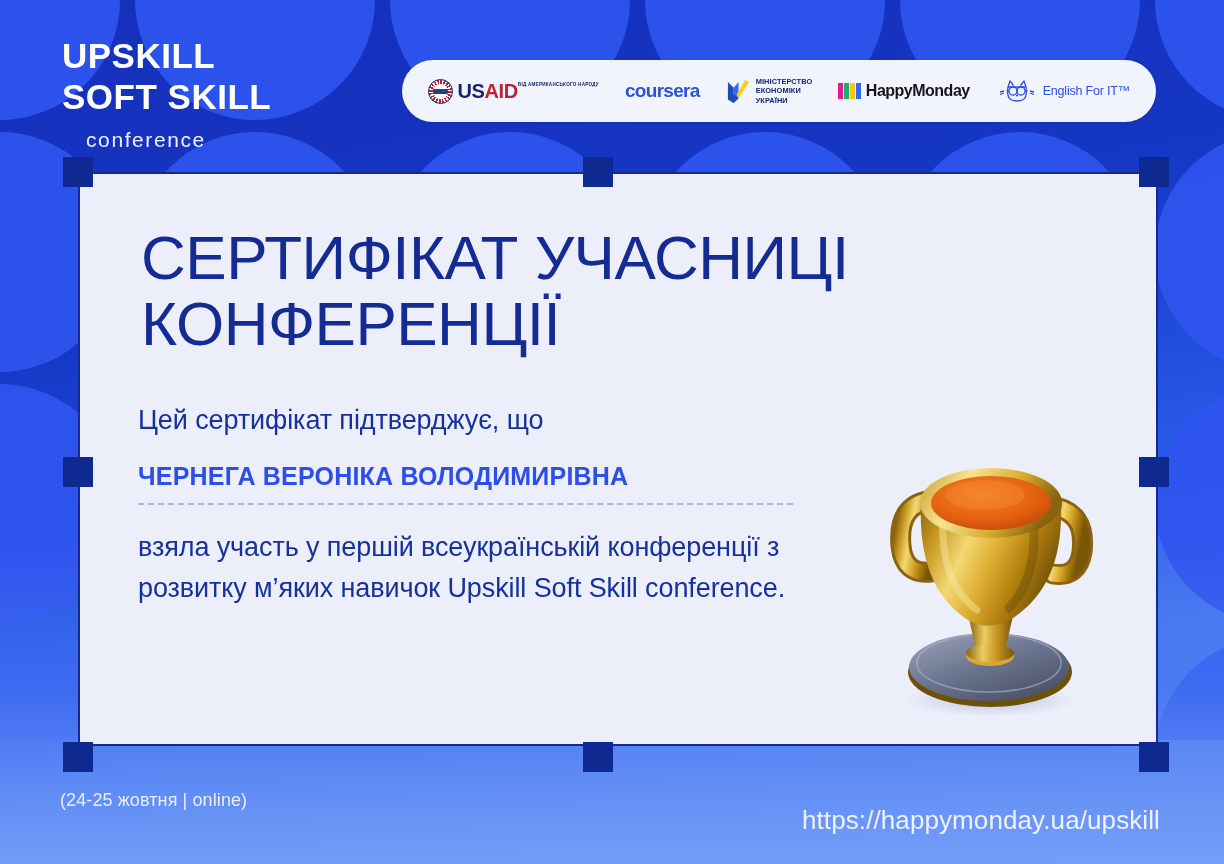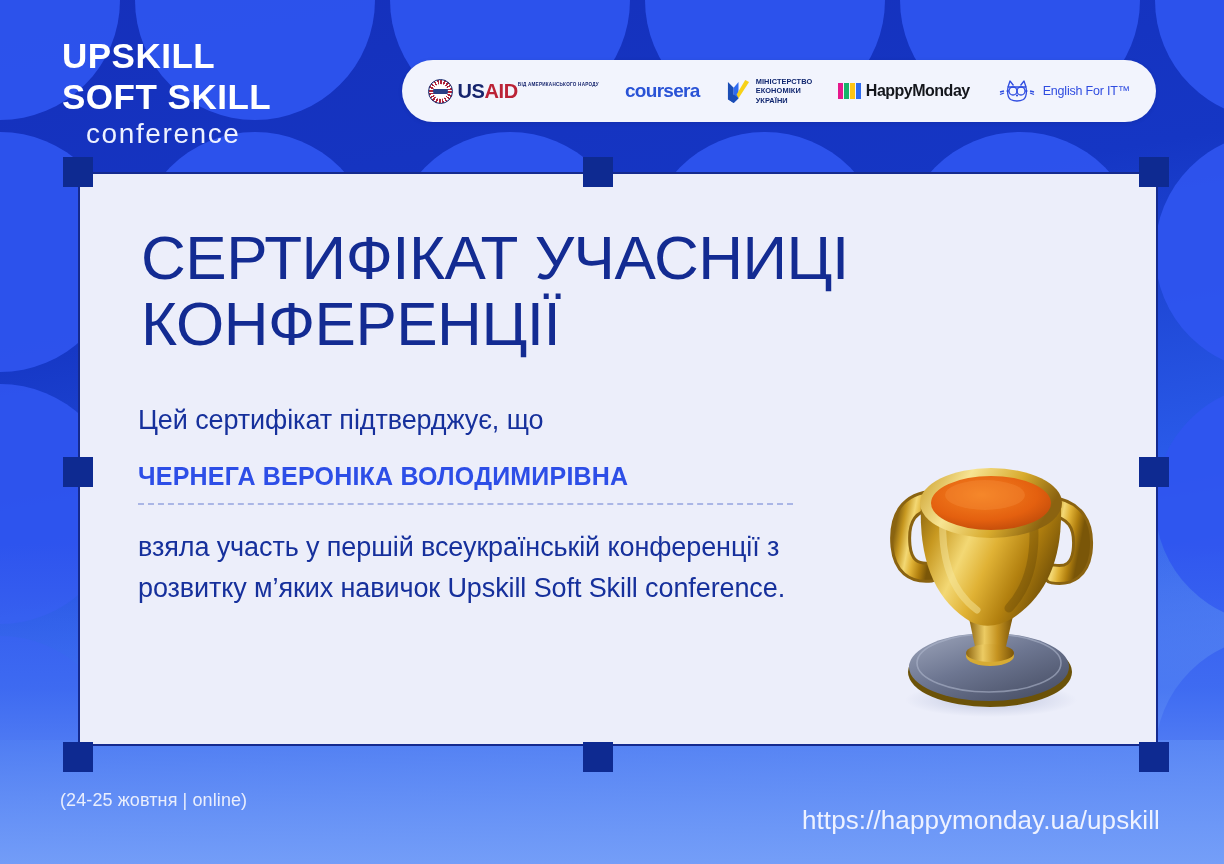--- a/index.html
+++ b/index.html
@@ -54,24 +54,24 @@
     color: #ffffff;
   }
   .brand-line {
     font-size: 35px;
     font-weight: 700;
     letter-spacing: 0.5px;
     line-height: 1.17;
     text-transform: uppercase;
   }
   .brand-sub {
-    font-size: 28px;
+    font-size: 21px;
     font-weight: 400;
     letter-spacing: 1.6px;
-    margin-top: 0;
+    margin-top: 10px;
     margin-left: 24px;
     color: #eef2ff;
   }
 
   
   .sponsors {
     position: absolute;
     right: 68px;
     top: 60px;
     height: 62px;

